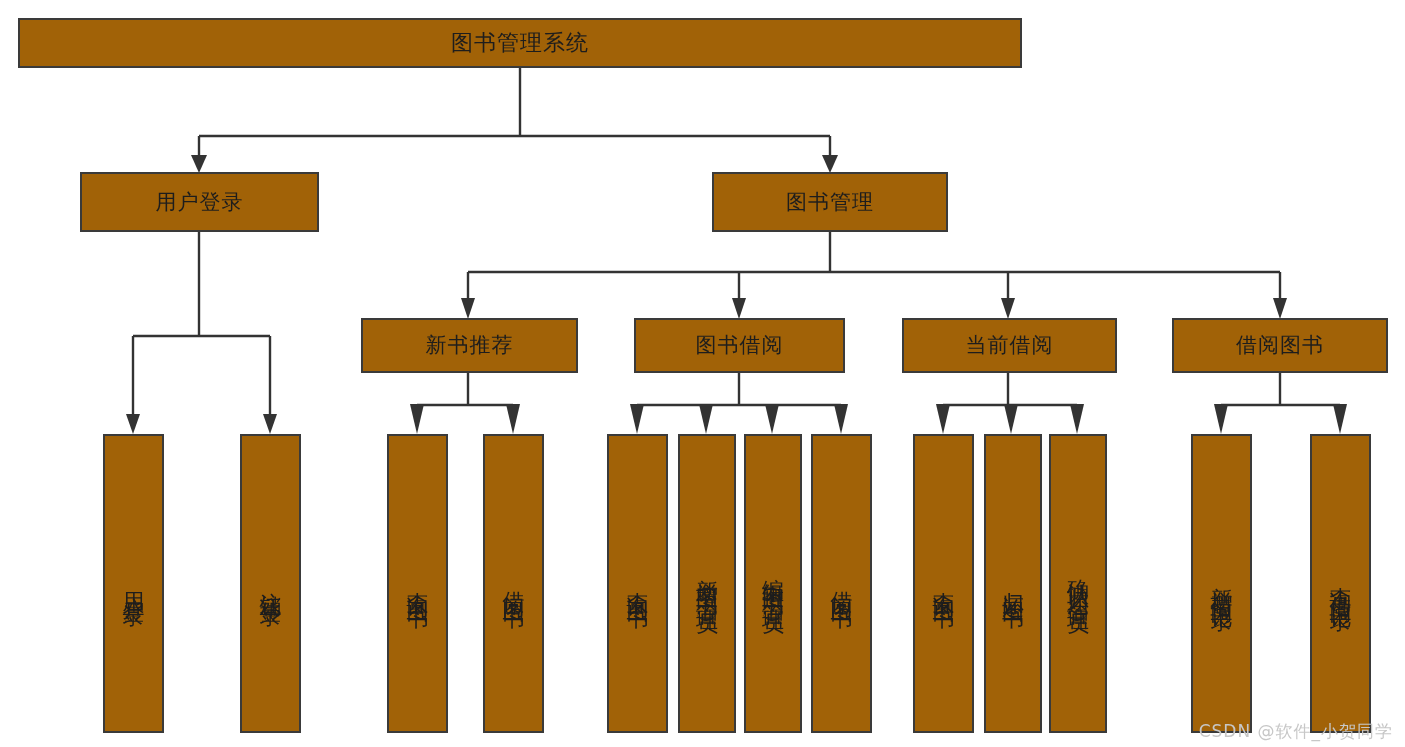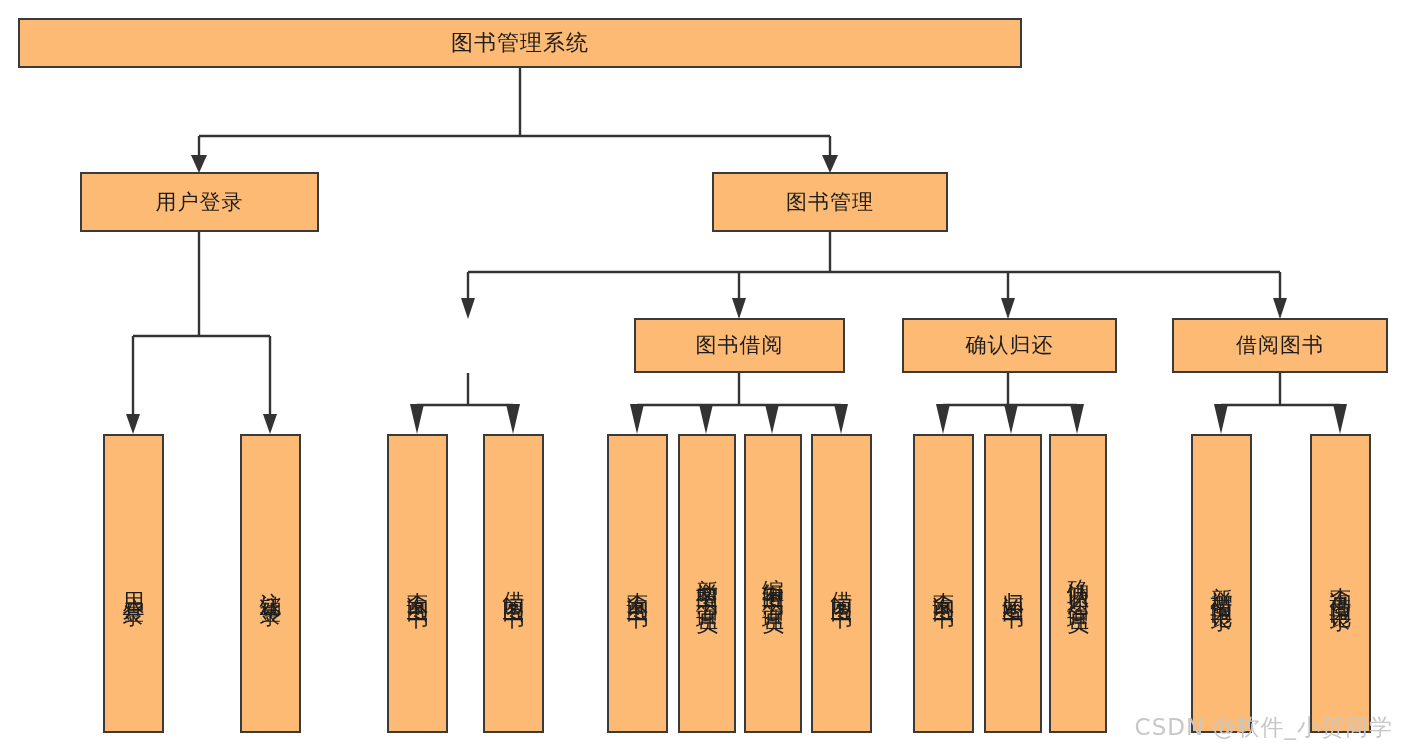--- a/index.html
+++ b/index.html
@@ -13,21 +13,21 @@
     position:relative;
     width:1405px;
     height:747px;
     background:#ffffff;
     overflow:hidden;
   }
   
   .node{
     position:absolute;
     box-sizing:border-box;
-    background:#fdba74;
+    background:#a16207;
     border:2px solid #3a3a3a;
     display:flex;
     align-items:center;
     justify-content:center;
     text-align:center;
   }
   .node .label{
     font-size:21px;
     line-height:1.25;
     color:#1d1d1d;
@@ -70,21 +70,21 @@
   #wires polygon.head{
     fill:#333333;
     stroke:none;
   }
 
   
   #watermark{
     position:absolute;
     right:12px;
     bottom:4px;
-    font-size:23px;
+    font-size:17px;
     color:#c7c7c7;
     letter-spacing:1px;
     user-select:none;
     white-space:nowrap;
   }
 </style>
 </head>
 <body>
 
 <div id="canvas">
@@ -157,25 +157,28 @@
     <span class="label">图书管理系统</span>
   </div>
 
   <div class="node level2" style="left:80px;top:172px;width:239px;height:60px;">
     <span class="label">用户登录</span>
   </div>
   <div class="node level2" style="left:712px;top:172px;width:236px;height:60px;">
     <span class="label">图书管理</span>
   </div>
 
+  <div class="node level3" style="left:361px;top:318px;width:217px;height:55px;">
+    <span class="label">新书推荐</span>
+  </div>
   <div class="node level3" style="left:634px;top:318px;width:211px;height:55px;justify-content:center;">
     <span class="label">图书借阅</span>
   </div>
   <div class="node level3" style="left:902px;top:318px;width:215px;height:55px;">
-    <span class="label">确认归还</span>
+    <span class="label">当前借阅</span>
   </div>
   <div class="node level3" style="left:1172px;top:318px;width:216px;height:55px;">
     <span class="label">借阅图书</span>
   </div>
 
   <div class="node leaf" style="left:103px;top:434px;width:61px;height:299px;">
     <span class="label">用户登录</span>
   </div>
   <div class="node leaf" style="left:240px;top:434px;width:61px;height:299px;">
     <span class="label">注销登录</span>

